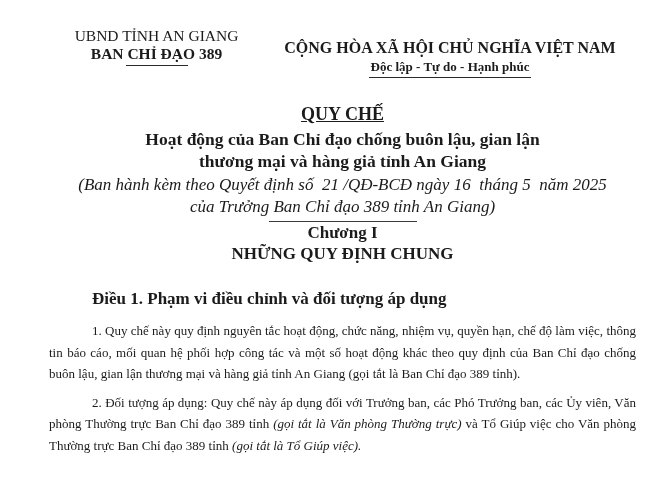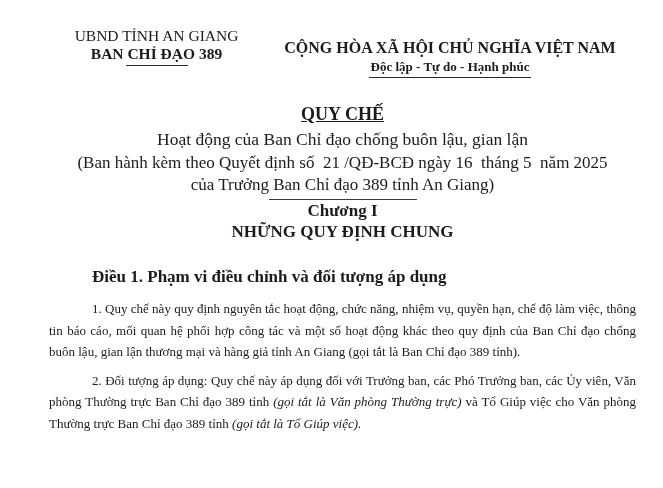--- a/index.html
+++ b/index.html
@@ -73,26 +73,27 @@
     text-align: center;
   }
   .title-main {
     font-size: 18px;
     font-weight: bold;
     line-height: 20px;
     text-decoration: underline;
   }
   .title-sub {
     font-size: 17.5px;
-    font-weight: normal;
+    font-weight: bold;
     line-height: 22px;
   }
   .title-sub-first { margin-top: 4px; }
   .title-issuance {
     font-size: 17px;
+    font-style: italic;
     line-height: 22px;
     white-space: pre-wrap;
   }
   .title-issuance-first { margin-top: 2px; }
   .title-rule {
     width: 148px;
     border-top: 1.5px solid #3a3a3a;
     margin: 3px auto 0 auto;
     height: 0;
   }
@@ -134,20 +135,21 @@
     </div>
     <div class="header-right">
       <div class="h-right-1">CỘNG HÒA XÃ HỘI CHỦ NGHĨA VIỆT NAM</div>
       <div><span class="h-right-2">Độc lập - Tự do - Hạnh phúc</span></div>
     </div>
   </header>
 
   <section class="title-block">
     <div class="title-main">QUY CHẾ</div>
     <div class="title-sub title-sub-first">Hoạt động của Ban Chỉ đạo chống buôn lậu, gian lận</div>
+    <div class="title-sub">thương mại và hàng giả tỉnh An Giang</div>
     <div class="title-issuance title-issuance-first">(Ban hành kèm theo Quyết định số  21 /QĐ-BCĐ ngày 16  tháng 5  năm 2025</div>
     <div class="title-issuance">của Trưởng Ban Chỉ đạo 389 tỉnh An Giang)</div>
     <div class="title-rule"></div>
   </section>
 
   <section class="chapter-block">
     <div>Chương I</div>
     <div>NHỮNG QUY ĐỊNH CHUNG</div>
   </section>
 

